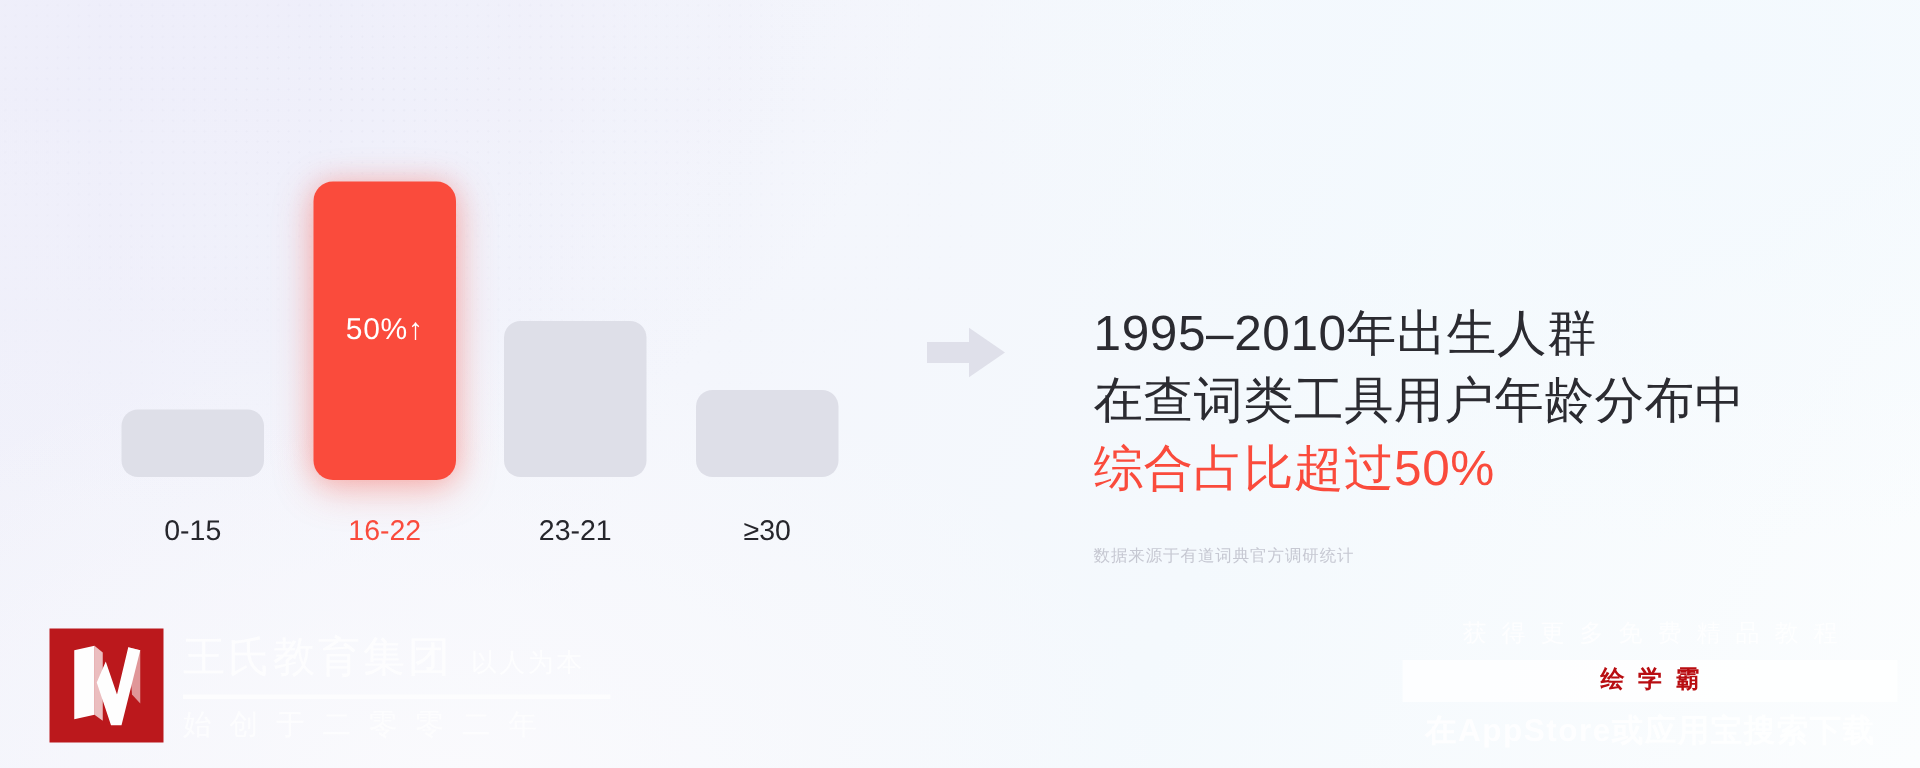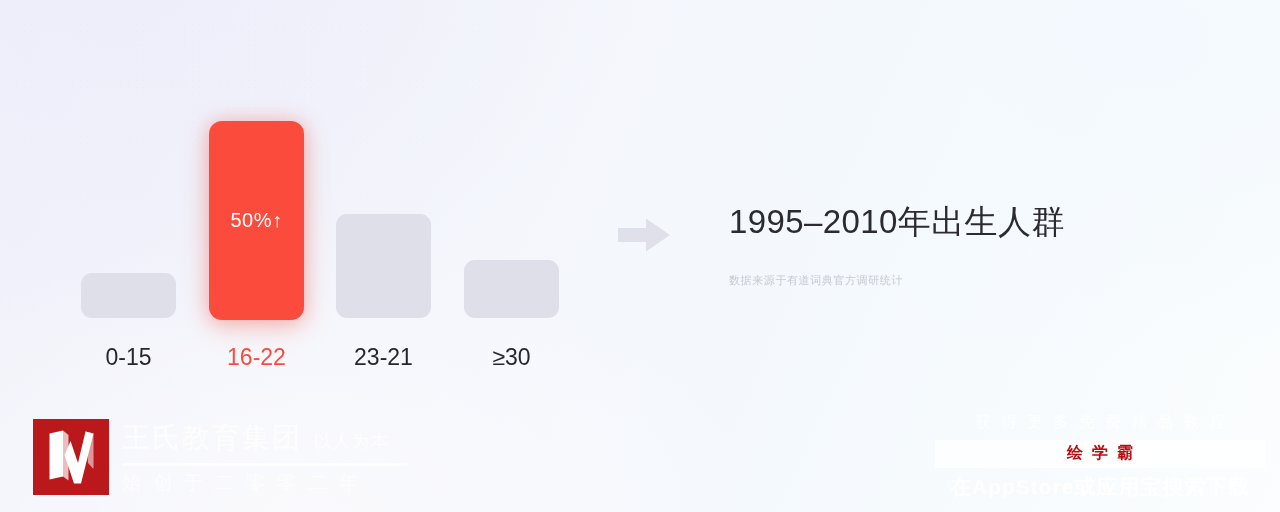--- a/index.html
+++ b/index.html
@@ -57,21 +57,21 @@
     font-weight:400;
     letter-spacing:.5px;
     white-space:nowrap;
   }
 
   .axis-label {
     position:absolute;
     width:95px;
     top:344px;
     text-align:center;
-    font-size:23px;
+    font-size:19px;
     color:#26262c;
     letter-spacing:0px;
     white-space:nowrap;
   }
   .axis-label.accent { color:#fa4b3c; }
 
   
   #arrow-icon {
     position:absolute;
     left:616px; top:216px;
@@ -215,20 +215,22 @@
     <div class="axis-label" style="left:336px;">23-21</div>
     <div class="axis-label" style="left:464px;text-align:center;">≥30</div>
   </div>
 
   <svg id="arrow-icon" viewBox="0 0 56 38">
     <path d="M2 12 H30 V2.5 L54 19 L30 35.5 V26 H2 Z" fill="#dfe0ea" stroke="none" stroke-linejoin="round"></path>
   </svg>
 
   <div id="callout">
     <div class="callout-line">1995–2010年出生人群</div>
+    <div class="callout-line">在查词类工具用户年龄分布中</div>
+    <div class="callout-line accent">综合占比超过50%</div>
     <div id="callout-source">数据来源于有道词典官方调研统计</div>
   </div>
 
   <div id="wm-left">
     <div id="wm-left-logo">
       <svg width="76" height="76" viewBox="0 0 76 76" aria-hidden="true">
         <g fill="#ffffff">
           <path d="M16.5 14.5 L30 11.5 L30 57.5 L16.5 60.5 Z"></path>
           <path d="M30 11.5 L35.5 16 L35.5 61.5 L30 57.5 Z" opacity=".72"></path>
           <path d="M37.5 22 L45 44 L52.5 12.5 L60.5 14.5 L48 64.5 L41 64.5 L31.5 36 Z"></path>

